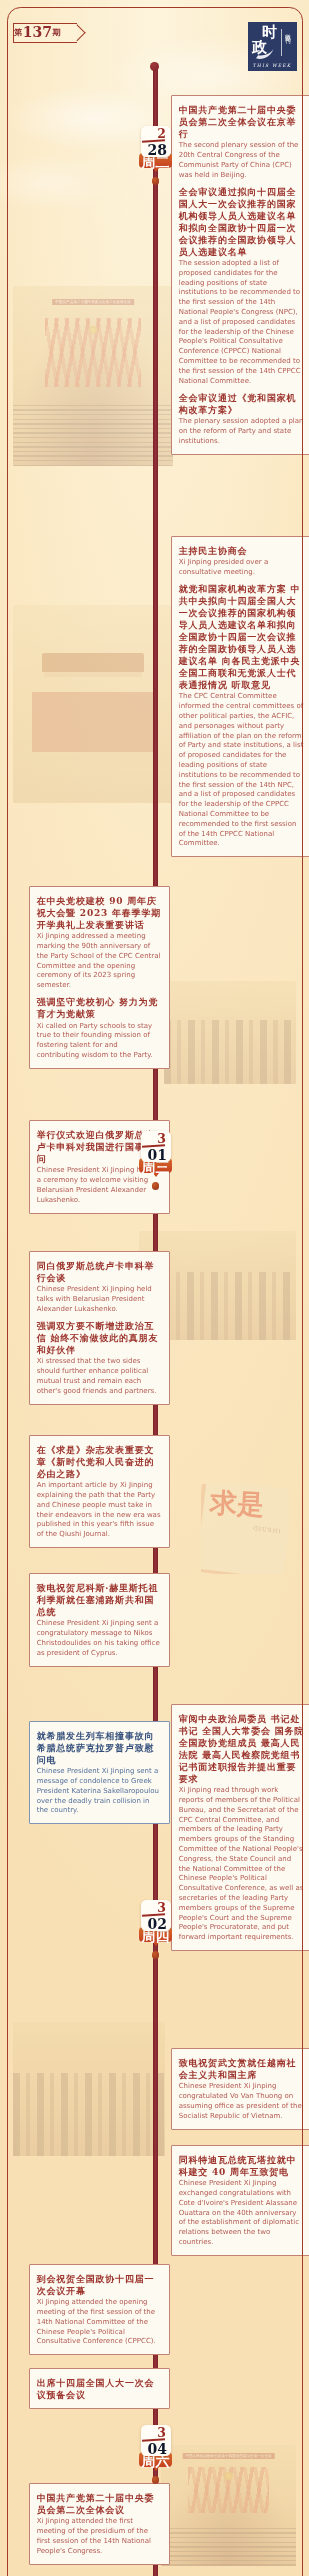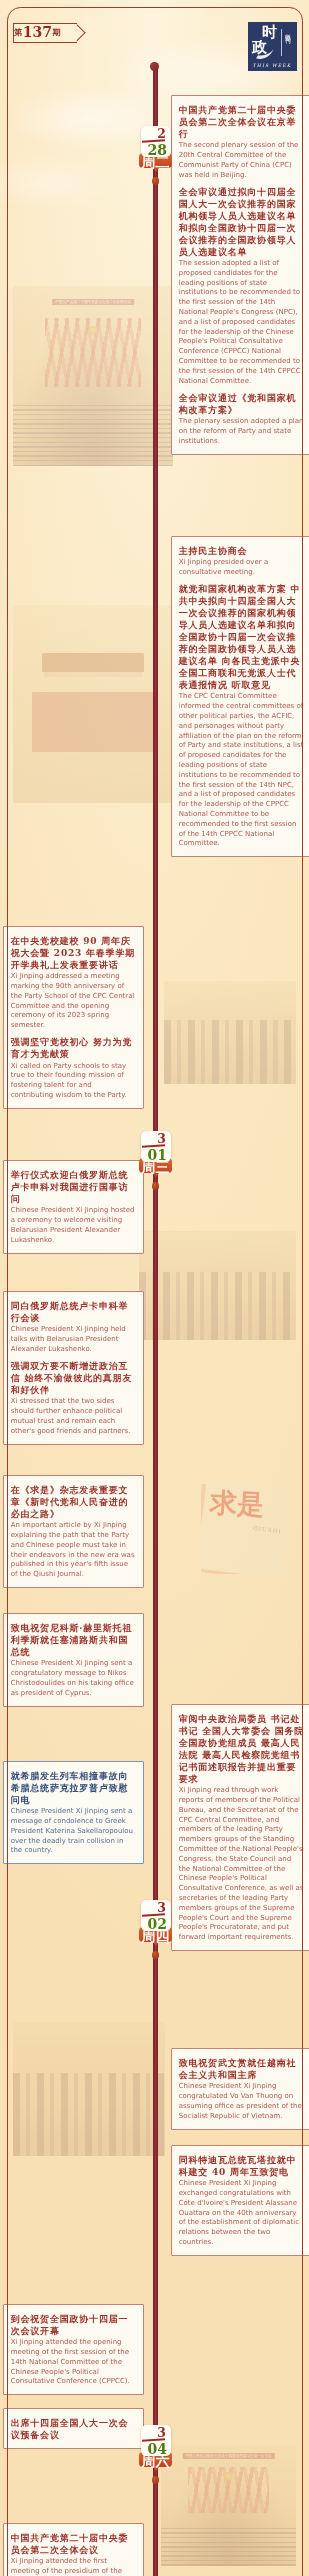--- a/index.html
+++ b/index.html
@@ -31,28 +31,28 @@
   .masthead svg{position:absolute;left:7.2px;top:25px;}
 
   
   .tl-line{position:absolute;left:153px;top:69px;width:4.6px;height:3006px;background:linear-gradient(90deg,#7c2228,#93313a 50%,#7c2228);z-index:1;}
   .tl-top-dot{position:absolute;left:150px;top:62px;width:8.8px;height:8.8px;border-radius:50%;background:radial-gradient(circle at 35% 30%,#a03a3a,#7c2228);z-index:2;}
 
   .date-badge{position:absolute;left:139px;width:33px;text-align:center;z-index:5;}
   .date-box{position:relative;background:#fffdf6;border-radius:5.2px;width:30px;height:31px;margin:0 auto;box-shadow:0 1px 2.6px rgba(140,70,35,0.3);z-index:2;}
   .date-box .m{position:absolute;top:-0.5px;right:4.6px;font-family:"DejaVu Serif",serif;font-size:12.4px;font-weight:700;color:#9c2b24;}
   .date-box .bar{position:absolute;left:1.5px;top:14.4px;width:23px;height:1.5px;background:#9c2b24;transform:rotate(-4deg);}
-  .date-box .d{position:absolute;bottom:-1px;right:3.6px;font-family:"DejaVu Serif",serif;font-size:14px;font-weight:700;color:#4d7c0f;}
+  .date-box .d{position:absolute;bottom:-1px;right:3.6px;font-family:"DejaVu Serif",serif;font-size:14px;font-weight:700;color:#0f172a;}
   .date-week{position:relative;margin:-4.1px auto 0;width:33px;height:15.5px;background:linear-gradient(180deg,#da6c2c,#c4401f);color:#fff;font-size:14px;font-weight:700;line-height:18.5px;border-radius:4.1px;z-index:1;}
   .date-pointer{width:0;height:0;margin:0 auto;border:3.6px solid transparent;border-top:4.6px solid #cc4a1f;}
   .node-dot{width:7.7px;height:7.7px;margin:1.5px auto 0;border-radius:50%;background:radial-gradient(circle at 35% 30%,#c75a28,#93331a);}
 
   
   .card{position:absolute;width:141px;background:#fdfaf1;border:1px solid #c28273;border-radius:1px;padding:7.7px 6.7px 6.2px;box-sizing:border-box;z-index:3;}
-  .card.left{left:3px;margin-top:40px;}
+  .card.left{left:29px;}
   .card.right{left:171px;}
   .card .zh{margin:0 0 1.5px;font-family:"DejaVu Serif","Liberation Serif",serif;font-weight:700;font-size:9px;line-height:12px;letter-spacing:0.8px;color:#9c352e;}
   .card .en{margin:0 0 5.2px;font-size:7px;line-height:9.8px;color:#b25a52;}
   .card .en:last-child{margin-bottom:1px;}
   .card.blue{border-color:#8094b5;}
   .card.blue .zh{color:#35507c;}
   .card.blue .en{color:#54719c;}
 
   
   .photo{position:absolute;opacity:0.32;overflow:hidden;z-index:0;border-radius:1.5px;}
@@ -164,21 +164,21 @@
       <span class="bar"></span>
       <span class="d">04</span>
     </div>
     <div class="date-week">周六</div>
     <div class="date-pointer"></div>
     <div class="node-dot"></div>
   </div>
 
   <div class="card right" style="top:95px">
     <h2 class="zh">中国共产党第二十届中央委员会第二次全体会议在京举行</h2>
-    <p class="en">The second plenary session of the 20th Central Committee of the Communist Party of China (CPC) was held in Beijing.</p>
+    <p class="en">The second plenary session of the 20th Central Congress of the Communist Party of China (CPC) was held in Beijing.</p>
     <h2 class="zh">全会审议通过拟向十四届全国人大一次会议推荐的国家机构领导人员人选建议名单和拟向全国政协十四届一次会议推荐的全国政协领导人员人选建议名单</h2>
     <p class="en">The session adopted a list of proposed candidates for the leading positions of state institutions to be recommended to the first session of the 14th National People's Congress (NPC), and a list of proposed candidates for the leadership of the Chinese People's Political Consultative Conference (CPPCC) National Committee to be recommended to the first session of the 14th CPPCC National Committee.</p>
     <h2 class="zh">全会审议通过《党和国家机构改革方案》</h2>
     <p class="en">The plenary session adopted a plan on the reform of Party and state institutions.</p>
   </div>
 
   <div class="card right" style="top:536px">
     <h2 class="zh">主持民主协商会</h2>
     <p class="en">Xi Jinping presided over a consultative meeting.</p>
     <h2 class="zh">就党和国家机构改革方案 中共中央拟向十四届全国人大一次会议推荐的国家机构领导人员人选建议名单和拟向全国政协十四届一次会议推荐的全国政协领导人员人选建议名单 向各民主党派中央 全国工商联和无党派人士代表通报情况 听取意见</h2>

